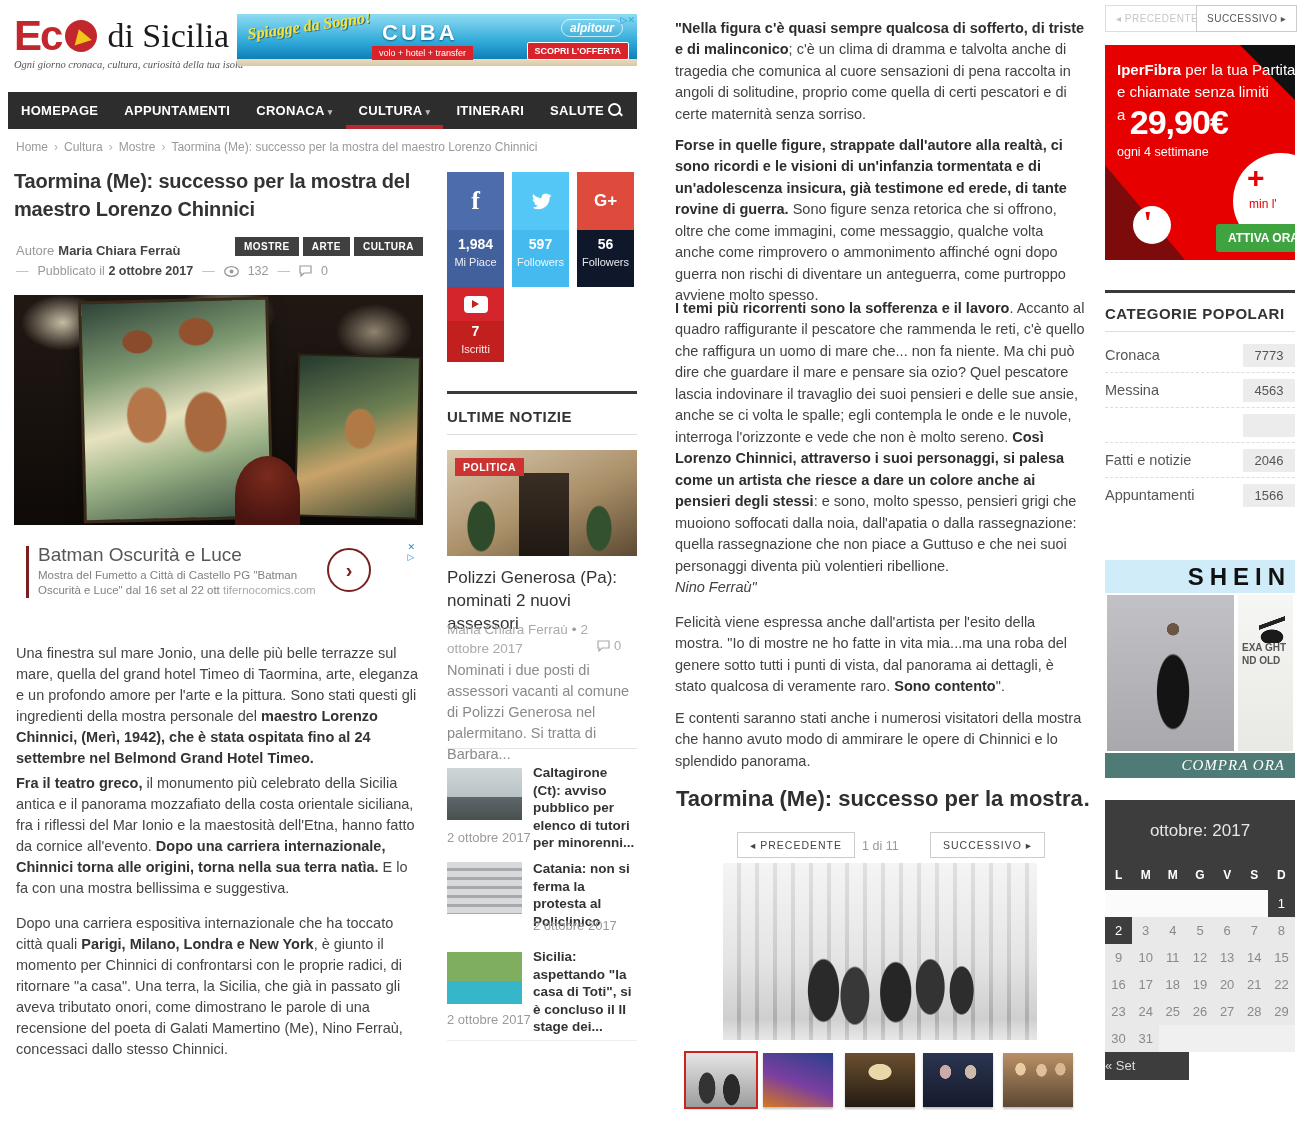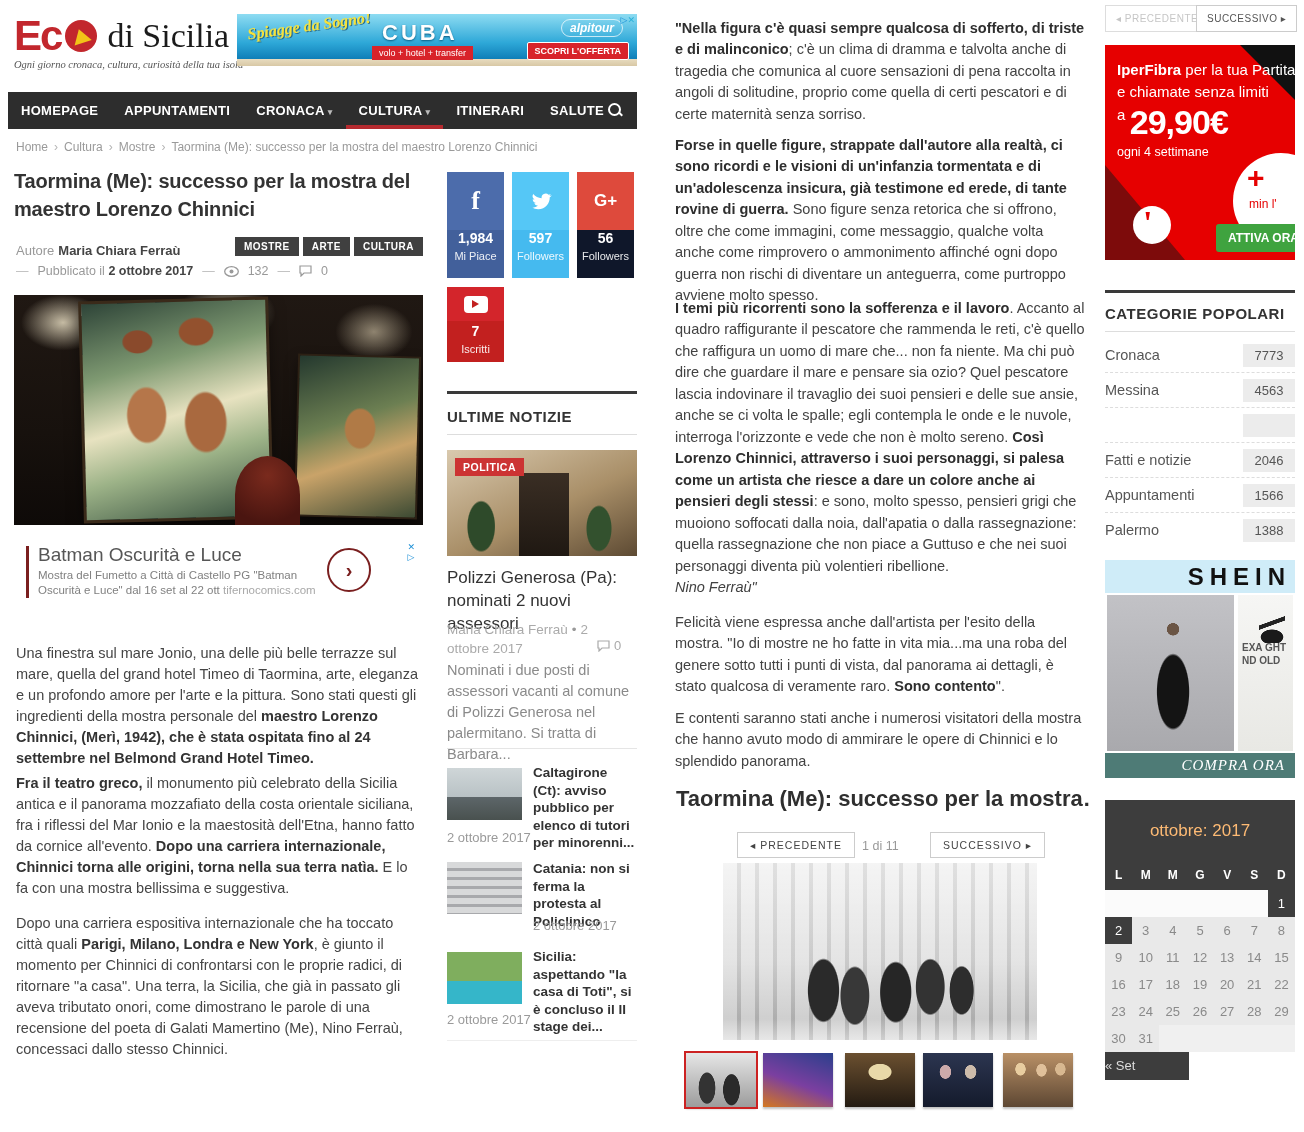--- a/index.html
+++ b/index.html
@@ -88,21 +88,21 @@
   .para{position:absolute;left:16px;width:404px;font-size:14.5px;line-height:21px;color:#454545;}
   .para b{color:#333;}
   #lp1{top:628px;} #lp2{top:758px;} #lp3{top:898px;}
   .rpara{position:absolute;left:675px;width:410px;font-size:14.5px;line-height:21.5px;color:#424242;}
   .rpara b{color:#2e2e2e;}
   #rp1{top:3px;} #rp2{top:120px;} #rp3{top:283px;} #rp4{top:562px;} #rp5{top:597px;} #rp6{top:693px;}
 
   
   .soc{position:absolute;width:57px;cursor:pointer;color:#fff;text-align:center;}
   .soc .ic{height:58px;display:flex;align-items:center;justify-content:center;}
-  .soc .st{height:48px;padding-top:0;box-sizing:border-box;}
+  .soc .st{height:57px;padding-top:6px;box-sizing:border-box;}
   .soc .num{font-size:14px;font-weight:bold;}
   .soc .lbl{font-size:11px;margin-top:4px;opacity:.9;}
   #soc-fb{left:447px;top:172px;} #soc-fb .ic{background:#4c6cab;} #soc-fb .st{background:#42609b;}
   #soc-tw{left:512px;top:172px;} #soc-tw .ic{background:#55c7f6;} #soc-tw .st{background:#45baef;}
   #soc-gp{left:577px;top:172px;} #soc-gp .ic{background:#de4a3c;} #soc-gp .st{background:#0f172a;}
   #soc-yt{left:447px;top:287px;width:57px;} #soc-yt .ic{background:#d3252b;height:34px;} #soc-yt .st{background:#c2201f;height:41px;padding-top:2px;}
   .fb-f{font-family:"Liberation Serif",serif;font-size:26px;font-weight:bold;}
   .gp-g{font-size:17px;font-weight:bold;}
   .yt-box{width:24px;height:17px;background:#fff;border-radius:4px;display:flex;align-items:center;justify-content:center;}
   .yt-tri{width:0;height:0;border-left:7px solid #c2201f;border-top:4.5px solid transparent;border-bottom:4.5px solid transparent;}
@@ -198,21 +198,21 @@
   #shein .ph2{position:absolute;left:133px;top:35px;width:55px;height:156px;background:linear-gradient(#f6f6f4,#e8e8e4);overflow:hidden;}
   #shein .ph2 .frag{margin:46px 0 0 4px;font-size:10px;font-weight:bold;color:#555;line-height:13px;}
   #shein .bow{position:absolute;right:8px;top:8px;width:26px;height:40px;background:
      radial-gradient(18px 12px at 50% 85%,#1a1a1a 0 60%,transparent 65%),
      linear-gradient(160deg,transparent 45%,#222 46% 54%,transparent 55%);}
   #shein .ft{position:absolute;left:0;top:193px;width:190px;height:25px;line-height:25px;background:#4e7b76;color:#fff;
      font-family:"Liberation Serif",serif;font-style:italic;font-size:15px;letter-spacing:1px;text-align:right;padding-right:10px;box-sizing:border-box;}
 
   
   #cal{left:1105px;top:800px;width:190px;}
-  #cal .cap{height:61px;line-height:61px;background:#3d3d3d;color:#fdba74;font-size:17px;text-align:center;}
+  #cal .cap{height:61px;line-height:61px;background:#3d3d3d;color:#e5e5e5;font-size:17px;text-align:center;}
   .cal-row{display:flex;}
   .cal-row>div{flex:1;height:27px;line-height:27px;text-align:center;font-size:13px;}
   #cal .days>div{background:#3d3d3d;color:#fff;font-weight:bold;font-size:12px;height:29px;line-height:29px;}
   .c-std{background:#e9e9e9;color:#8a8a8a;cursor:pointer;}
   .c-blank{background:#fbfbfb;}
   .c-blank2{background:#f0f0f0;}
   .c-dark{background:#3d3d3d;color:#fff;cursor:pointer;}
   #cal .ft{width:84px;height:28px;line-height:28px;background:#3d3d3d;color:#ddd;font-size:13px;cursor:pointer;}
 
   svg{display:block;}
@@ -437,24 +437,20 @@
       <span class="cb" data-interactable="false"></span>
     </div>
   <div class="cat-row" data-interactable="true">
       <span class="cl">Fatti e notizie</span>
       <span class="cb" data-interactable="false">2046</span>
     </div>
   <div class="cat-row" data-interactable="true">
       <span class="cl">Appuntamenti</span>
       <span class="cb" data-interactable="false">1566</span>
     </div>
-  <div class="cat-row" data-interactable="true">
-      <span class="cl">Palermo</span>
-      <span class="cb" data-interactable="false">1388</span>
-    </div>
 </div>
 
 <div class="abs" id="shein" data-interactable="true">
   <div class="hd" data-interactable="false">SHEIN</div>
   <div class="ph1" data-interactable="false"></div>
   <div class="ph2" data-interactable="false">
     <div class="bow" data-interactable="false"></div>
     <div class="frag" data-interactable="false">EXA GHT ND OLD</div>
   </div>
   <div class="ft" data-interactable="true">COMPRA ORA</div>

